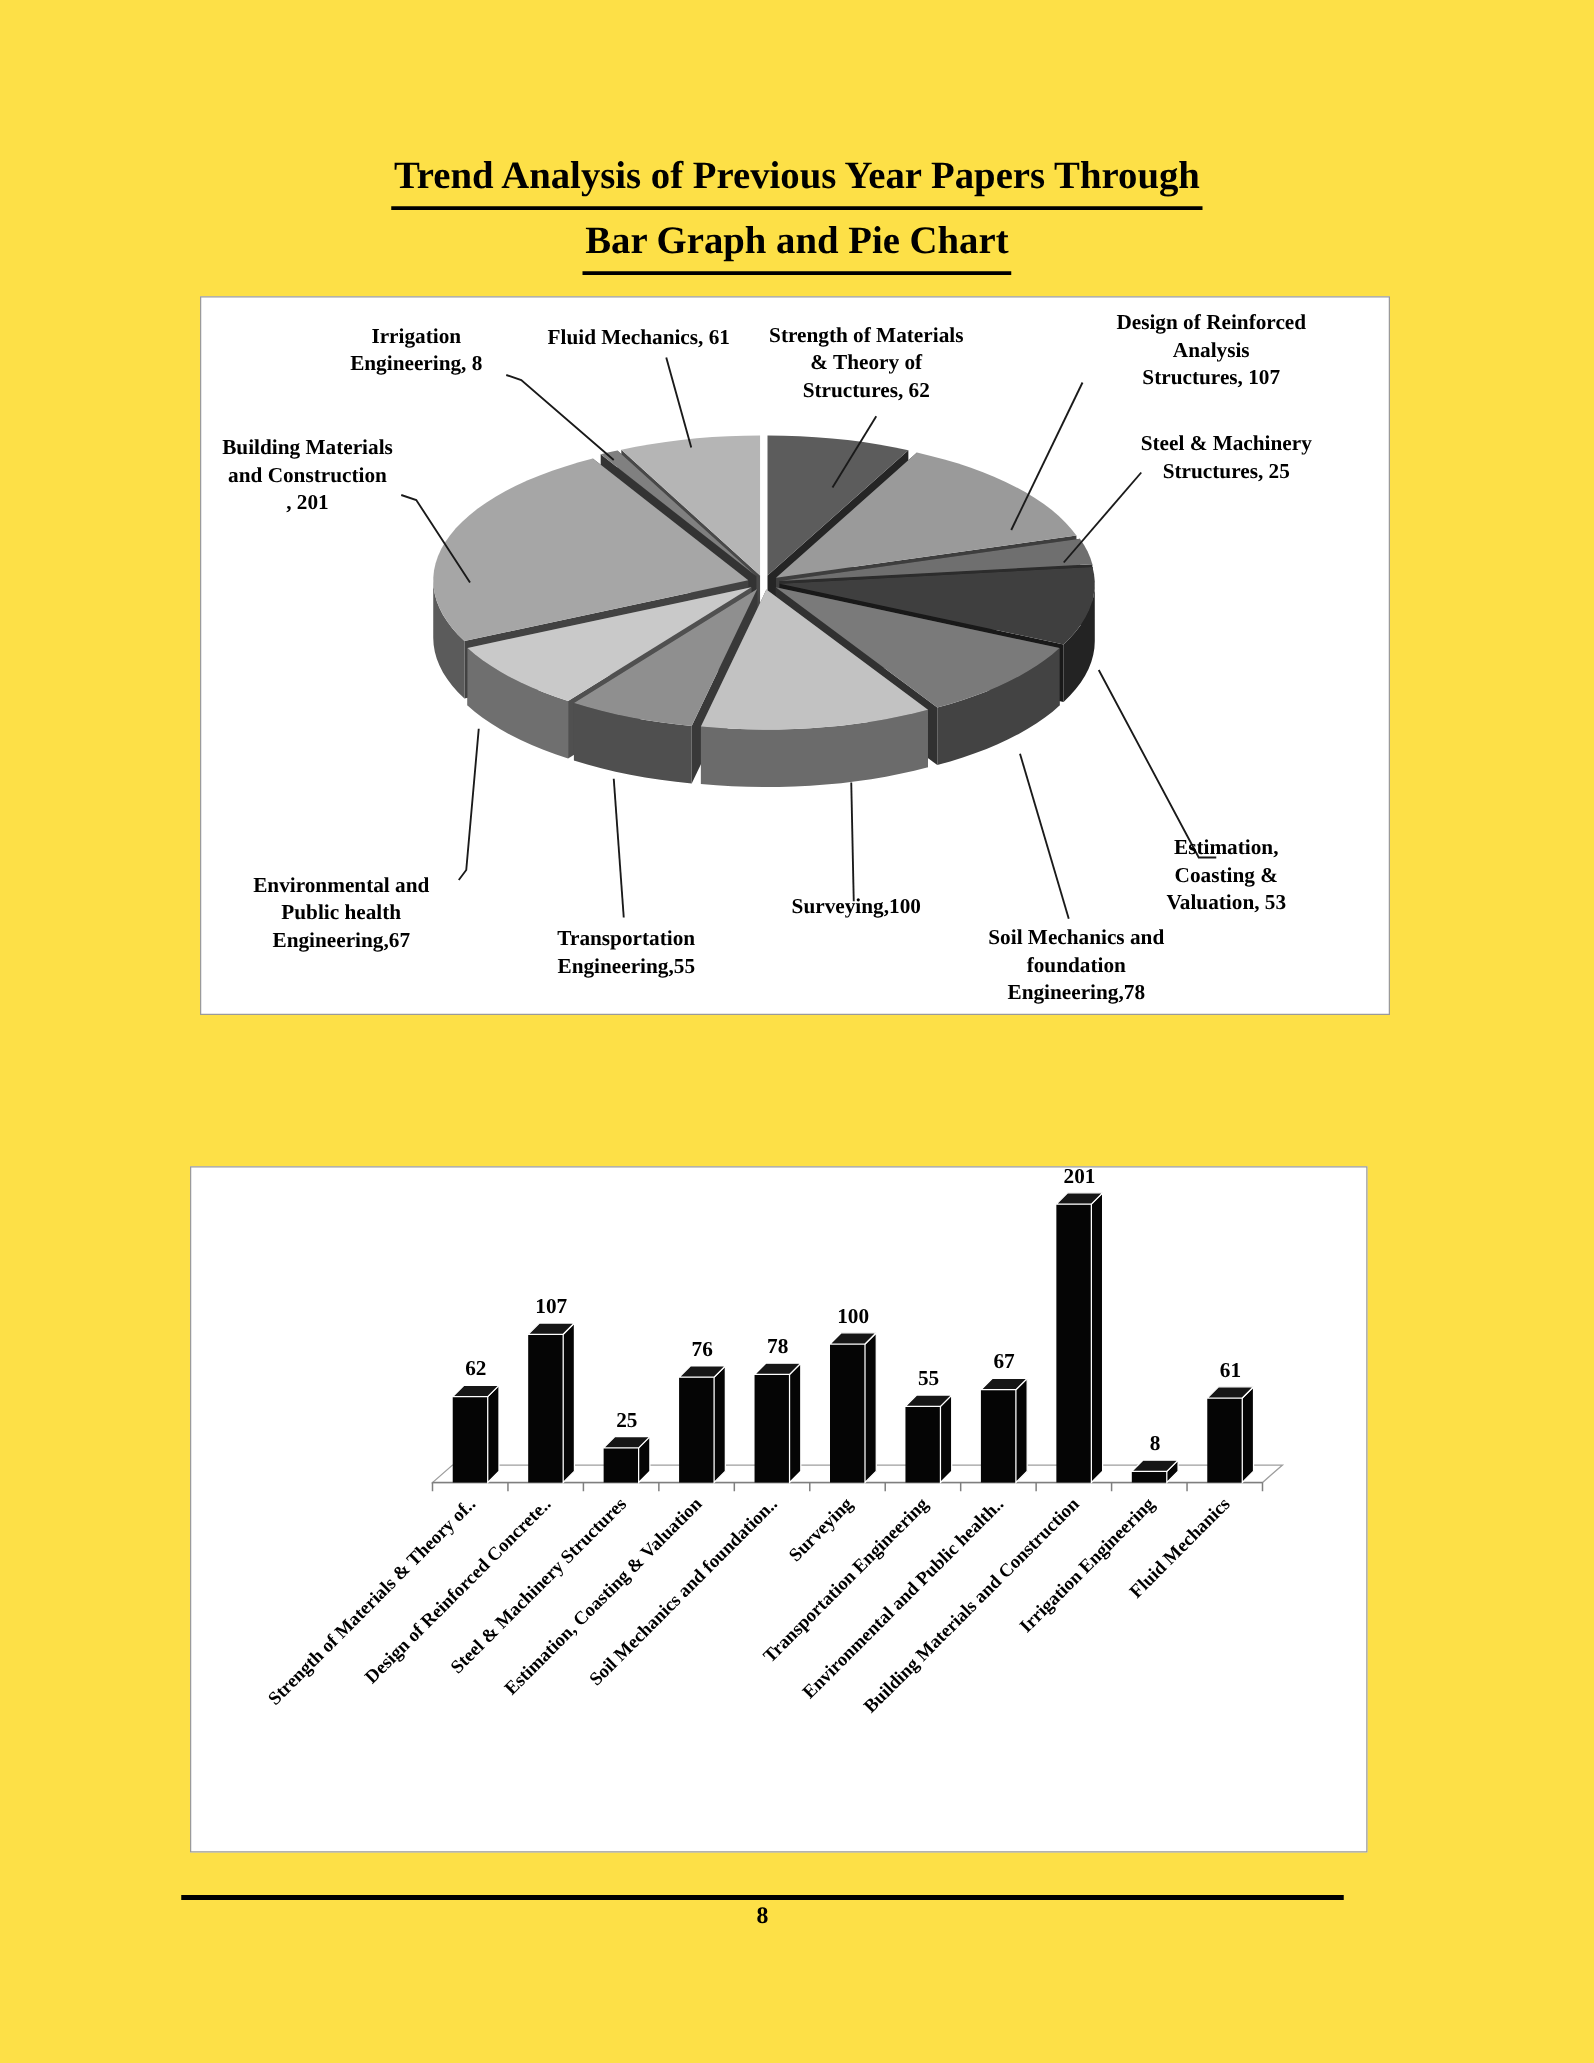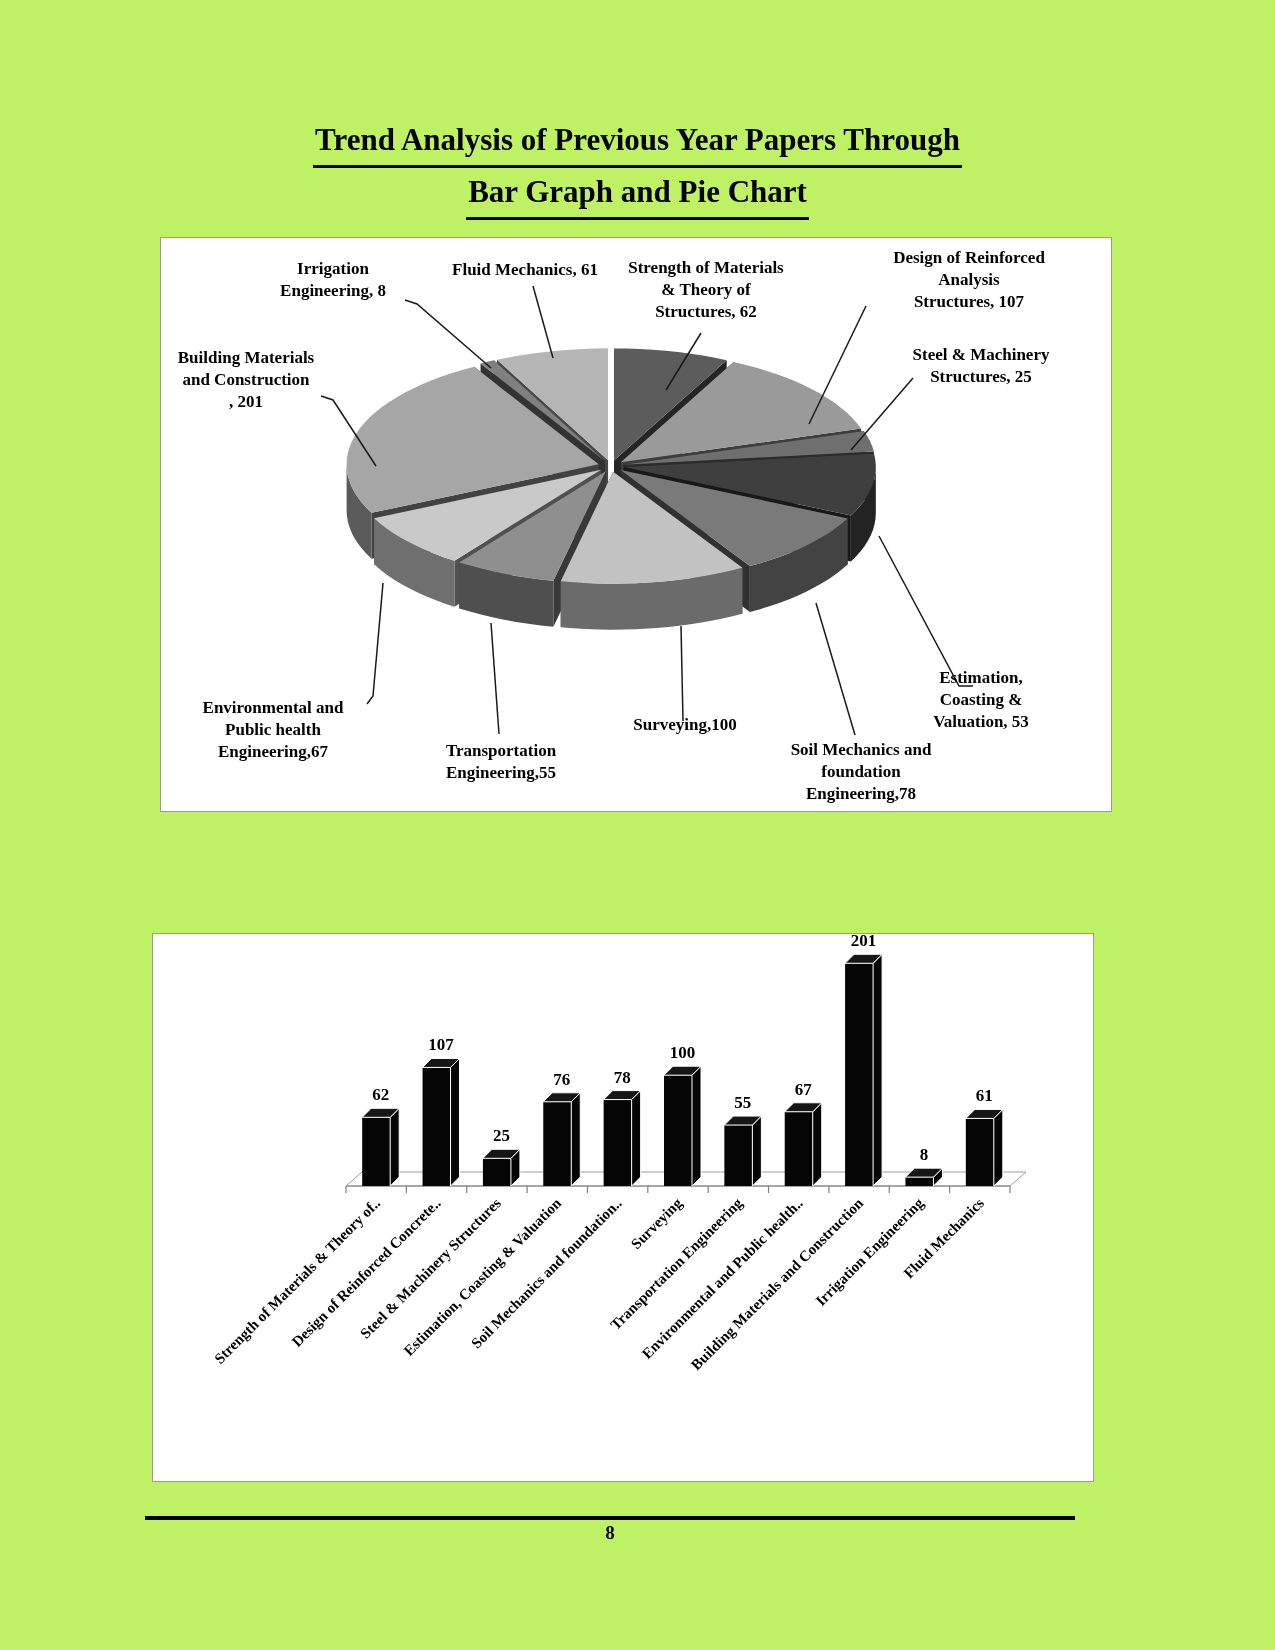--- a/index.html
+++ b/index.html
@@ -1,18 +1,18 @@
 <!DOCTYPE html>
 <html><head>
 <meta charset="utf-8">
 <style>
   html,body { margin:0; padding:0; background:#e8e8e8; }
   .page {
     position:relative; width:1275px; height:1650px; margin:0 auto;
-    background:#bef264; overflow:hidden;
+    background:#fde047; overflow:hidden;
     font-family:"Liberation Serif","DejaVu Serif",serif; color:#000;
   }
   .title { position:absolute; top:116px; left:0; width:100%; text-align:center;
            font-weight:bold; font-size:31px; line-height:1.55; }
   .title .tline { display:inline-block; border-bottom:3px solid #000; padding:0 2px 1px 2px; }
   .panel { position:absolute; border:1px solid #9a9a9a; background:#fff; }
   .panel-pie  { left:160px; top:237px; width:950px; height:573px; }
   .panel-bars { left:152px; top:933px; width:940px; height:547px; }
   .panel svg { position:absolute; left:0; top:0; }
   .plabel { position:absolute; transform:translate(-50%,-50%); text-align:center;
@@ -78,21 +78,21 @@
         <polyline points="718,298 798,448 812,448" fill="none" stroke="#1a1a1a" stroke-width="1.5"></polyline>
         <polyline points="694,497 655,365" fill="none" stroke="#1a1a1a" stroke-width="1.5"></polyline>
         <polyline points="522,483 520,388" fill="none" stroke="#1a1a1a" stroke-width="1.5"></polyline>
         <polyline points="338,496 330,385" fill="none" stroke="#1a1a1a" stroke-width="1.5"></polyline>
         <polyline points="206,466 212,458 222,345" fill="none" stroke="#1a1a1a" stroke-width="1.5"></polyline>
         <polyline points="160,158 172,162 215,228" fill="none" stroke="#1a1a1a" stroke-width="1.5"></polyline>
         <polyline points="244,62 256,66 330,130" fill="none" stroke="#1a1a1a" stroke-width="1.5"></polyline>
         <polyline points="372,48 392,120" fill="none" stroke="#1a1a1a" stroke-width="1.5"></polyline>
       </svg>
     <div id="pieLabels">
-        <div class="plabel" style="left: 545px; top: 52px;">
+        <div class="plabel" style="left: 532px; top: 52px;">
           <div>Strength of Materials</div>
           <div>&amp; Theory of</div>
           <div>Structures, 62</div>
         </div>
         <div class="plabel" style="left: 772px; top: 42px; margin-left: 36px;">
           <div>Design of Reinforced</div>
           <div>Analysis</div>
           <div>Structures, 107</div>
         </div>
         <div class="plabel" style="left: 820px; top: 128px;">
@@ -123,21 +123,21 @@
         </div>
         <div class="plabel" style="left: 85px; top: 142px;">
           <div>Building Materials</div>
           <div>and Construction</div>
           <div>, 201</div>
         </div>
         <div class="plabel" style="left: 172px; top: 42px;">
           <div>Irrigation</div>
           <div>Engineering, 8</div>
         </div>
-        <div class="plabel" style="left: 364px; top: 32px; text-align: center;">
+        <div class="plabel" style="left: 350px; top: 32px; text-align: center;">
           <div>Fluid Mechanics, 61</div>
         </div>
       </div>
   </div>
 
   <div class="panel panel-bars">
     <svg id="barSvg" width="940" height="547" viewBox="0 0 940 547">
         <polygon points="193,252 857,252 873,238 209,238" fill="#ffffff" stroke="#9e9e9e" stroke-width="1"></polygon>
         <line x1="193" y1="252" x2="857" y2="252" stroke="#7f7f7f" stroke-width="1.2"></line>
         <line x1="193" y1="252" x2="193" y2="259" stroke="#7f7f7f" stroke-width="1.2"></line>

